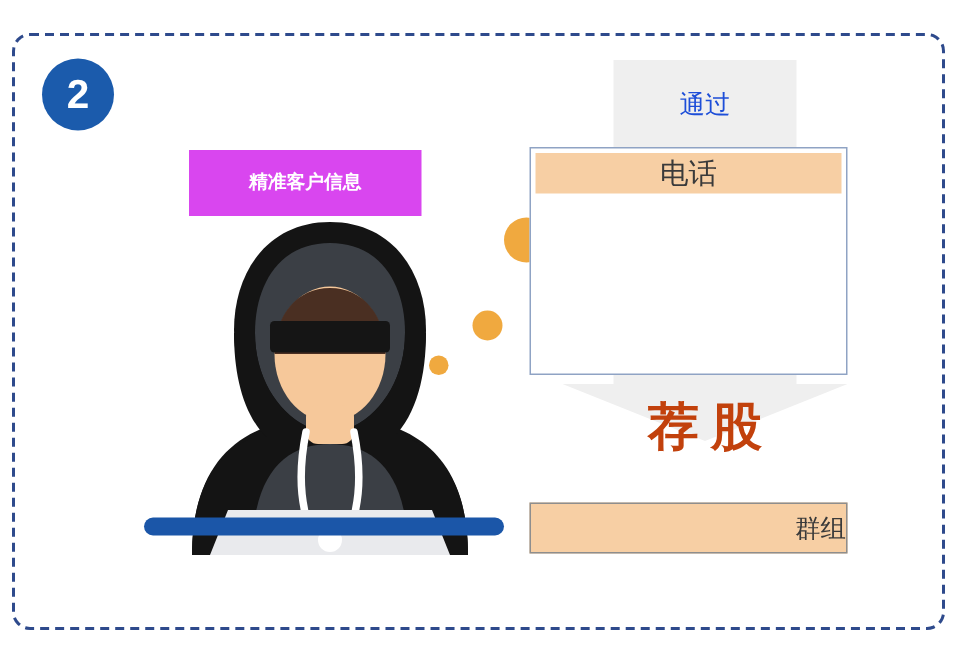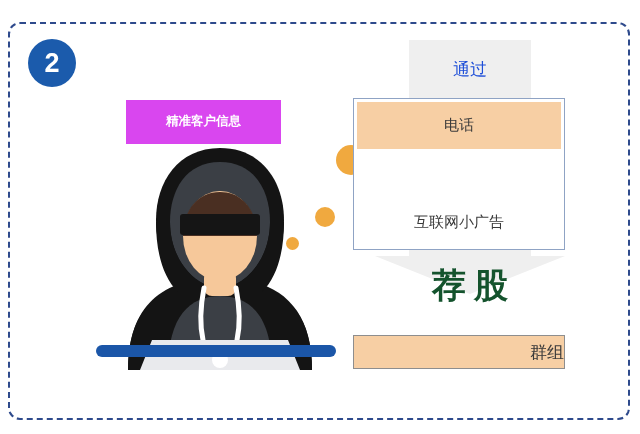--- a/index.html
+++ b/index.html
@@ -143,42 +143,42 @@
     height: 152px;
     box-sizing: border-box;
     border: 1px solid #8fa3c4;
     background: #ffffff;
     display: flex;
     flex-direction: column;
     justify-content: space-between;
     padding: 3px 0;
   }
   .channel-row {
-    height: 47px;
+    height: 27px;
     display: flex;
     align-items: center;
     justify-content: center;
-    font-size: 15px;
+    font-size: 19px;
     color: #3a3a3a;
     margin: 0 3px;
     box-sizing: border-box;
   }
   .channel-row.filled { background: #f7cfa4; }
   .channel-row.plain  { background: transparent; }
 
   
   #jiangu-text {
     position: absolute;
     left: 375px;
     top: 268px;
     width: 190px;
     text-align: center;
     font-size: 34px;
     font-weight: bold;
-    color: #14532d;
+    color: #c2410c;
     letter-spacing: 8px;
     text-indent: 8px;
     line-height: 1;
   }
 
   
   #group-box {
     position: absolute;
     left: 353px;
     top: 335px;
@@ -250,23 +250,20 @@
   <div id="desk-bar"></div>
 
   <div class="bubble" id="bubble-large"></div>
   <div class="bubble" id="bubble-medium"></div>
   <div class="bubble" id="bubble-small"></div>
 
   <div id="channel-box">
     <div class="channel-row filled">
       <span>电话</span>
     </div>
-    <div class="channel-row plain">
-      <span>互联网小广告</span>
-    </div>
   </div>
 
   <div id="jiangu-text">荐股</div>
 
   <div id="group-box">
     <span>群组</span>
   </div>
 
 </div>
 

